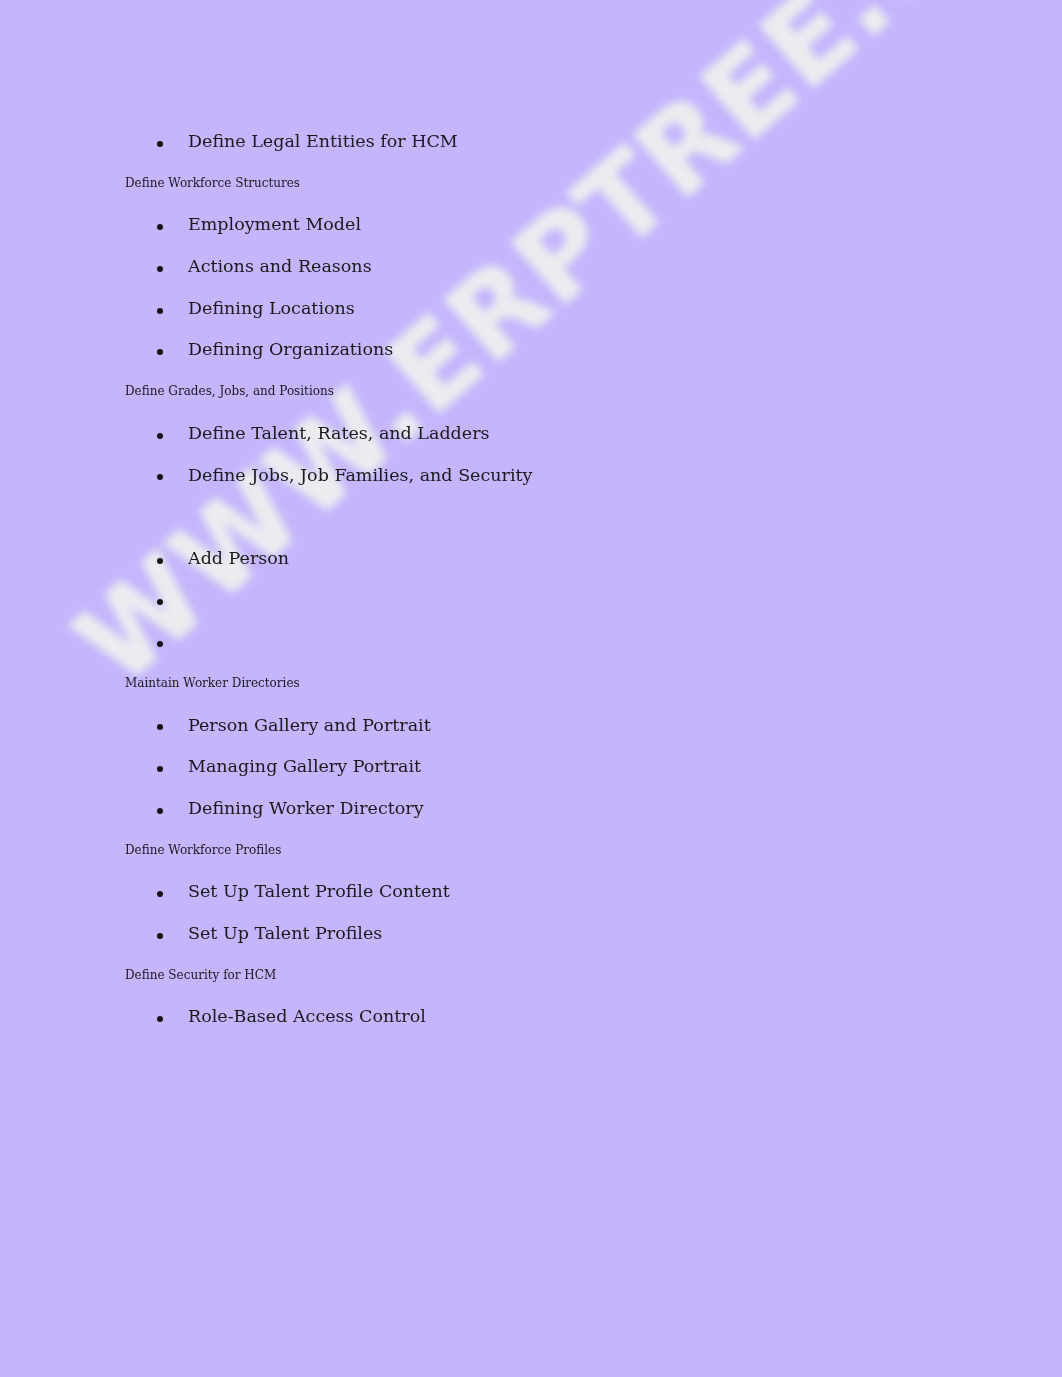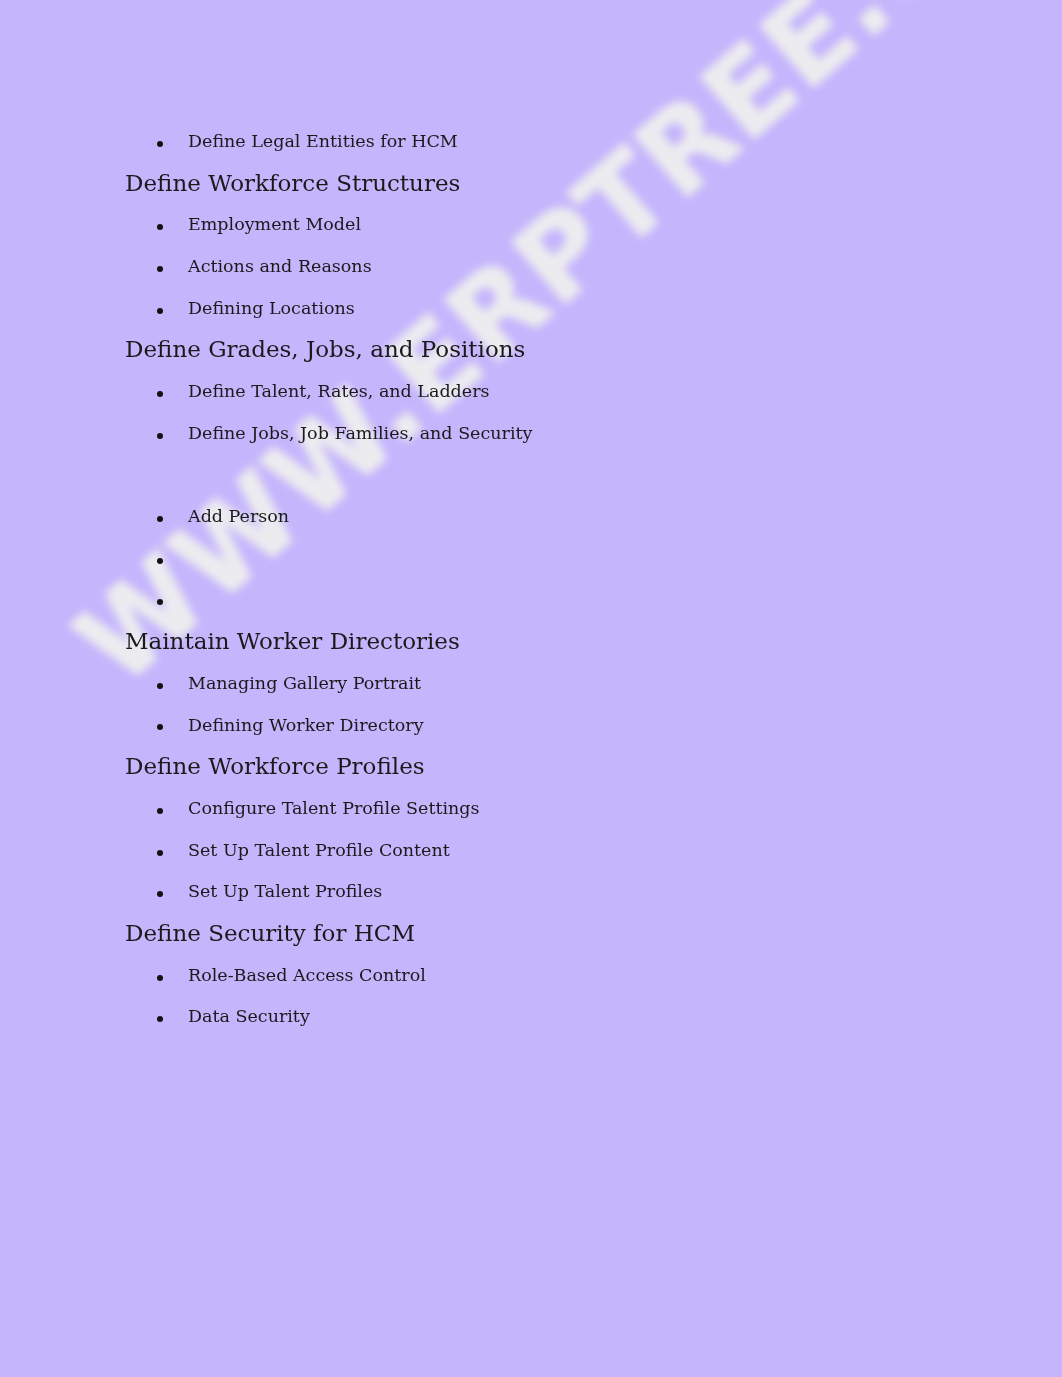--- a/index.html
+++ b/index.html
@@ -60,21 +60,21 @@
 
   .doc-line {
     position: relative;
     height: 41.7px;
     line-height: 41.7px;
     white-space: nowrap;
   }
 
   .doc-line.heading {
     padding-left: 125px;
-    font-size: 23px;
+    font-size: 12px;
   }
 
   .doc-line.bullet {
     padding-left: 188px;
     font-size: 17.5px;
   }
 
   .doc-line.bullet .bullet-marker {
     position: absolute;
     left: 157px;
@@ -107,32 +107,32 @@
   <div id="watermark">
     <div class="wm-text">WWW.ERPTREE.COM</div>
   </div>
 
   <div id="content">
       <div class="doc-line bullet"><span class="bullet-marker"></span><span class="line-text">Define Legal Entities for HCM</span></div>
       <div class="doc-line heading"><span class="line-text">Define Workforce Structures</span></div>
       <div class="doc-line bullet"><span class="bullet-marker"></span><span class="line-text">Employment Model</span></div>
       <div class="doc-line bullet"><span class="bullet-marker"></span><span class="line-text">Actions and Reasons</span></div>
       <div class="doc-line bullet"><span class="bullet-marker"></span><span class="line-text">Defining Locations</span></div>
+      <div class="doc-line bullet"><span class="bullet-marker"></span><span class="line-text">Defining Organizations</span></div>
       <div class="doc-line heading"><span class="line-text">Define Grades, Jobs, and Positions</span></div>
       <div class="doc-line bullet"><span class="bullet-marker"></span><span class="line-text">Define Talent, Rates, and Ladders</span></div>
       <div class="doc-line bullet"><span class="bullet-marker"></span><span class="line-text">Define Jobs, Job Families, and Security</span></div>
       <div class="doc-line spacer"></div>
       <div class="doc-line bullet"><span class="bullet-marker"></span><span class="line-text">Add Person</span></div>
       <div class="doc-line bullet"><span class="bullet-marker"></span></div>
       <div class="doc-line bullet"><span class="bullet-marker"></span></div>
       <div class="doc-line heading"><span class="line-text">Maintain Worker Directories</span></div>
+      <div class="doc-line bullet"><span class="bullet-marker"></span><span class="line-text">Person Gallery and Portrait</span></div>
       <div class="doc-line bullet"><span class="bullet-marker"></span><span class="line-text">Managing Gallery Portrait</span></div>
       <div class="doc-line bullet"><span class="bullet-marker"></span><span class="line-text">Defining Worker Directory</span></div>
       <div class="doc-line heading"><span class="line-text">Define Workforce Profiles</span></div>
-      <div class="doc-line bullet"><span class="bullet-marker"></span><span class="line-text">Configure Talent Profile Settings</span></div>
       <div class="doc-line bullet"><span class="bullet-marker"></span><span class="line-text">Set Up Talent Profile Content</span></div>
       <div class="doc-line bullet"><span class="bullet-marker"></span><span class="line-text">Set Up Talent Profiles</span></div>
       <div class="doc-line heading"><span class="line-text">Define Security for HCM</span></div>
       <div class="doc-line bullet"><span class="bullet-marker"></span><span class="line-text">Role-Based Access Control</span></div>
-      <div class="doc-line bullet"><span class="bullet-marker"></span><span class="line-text">Data Security</span></div>
     </div>
 
 </div>
 
 </body></html>

